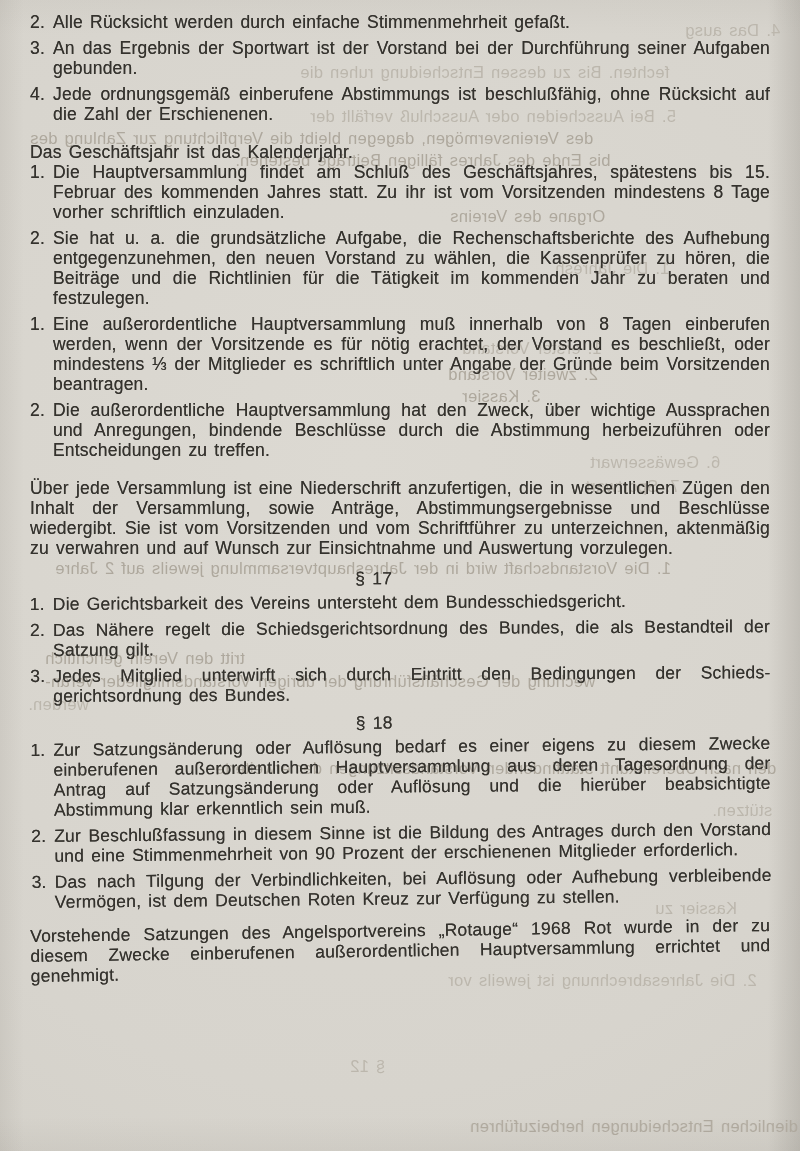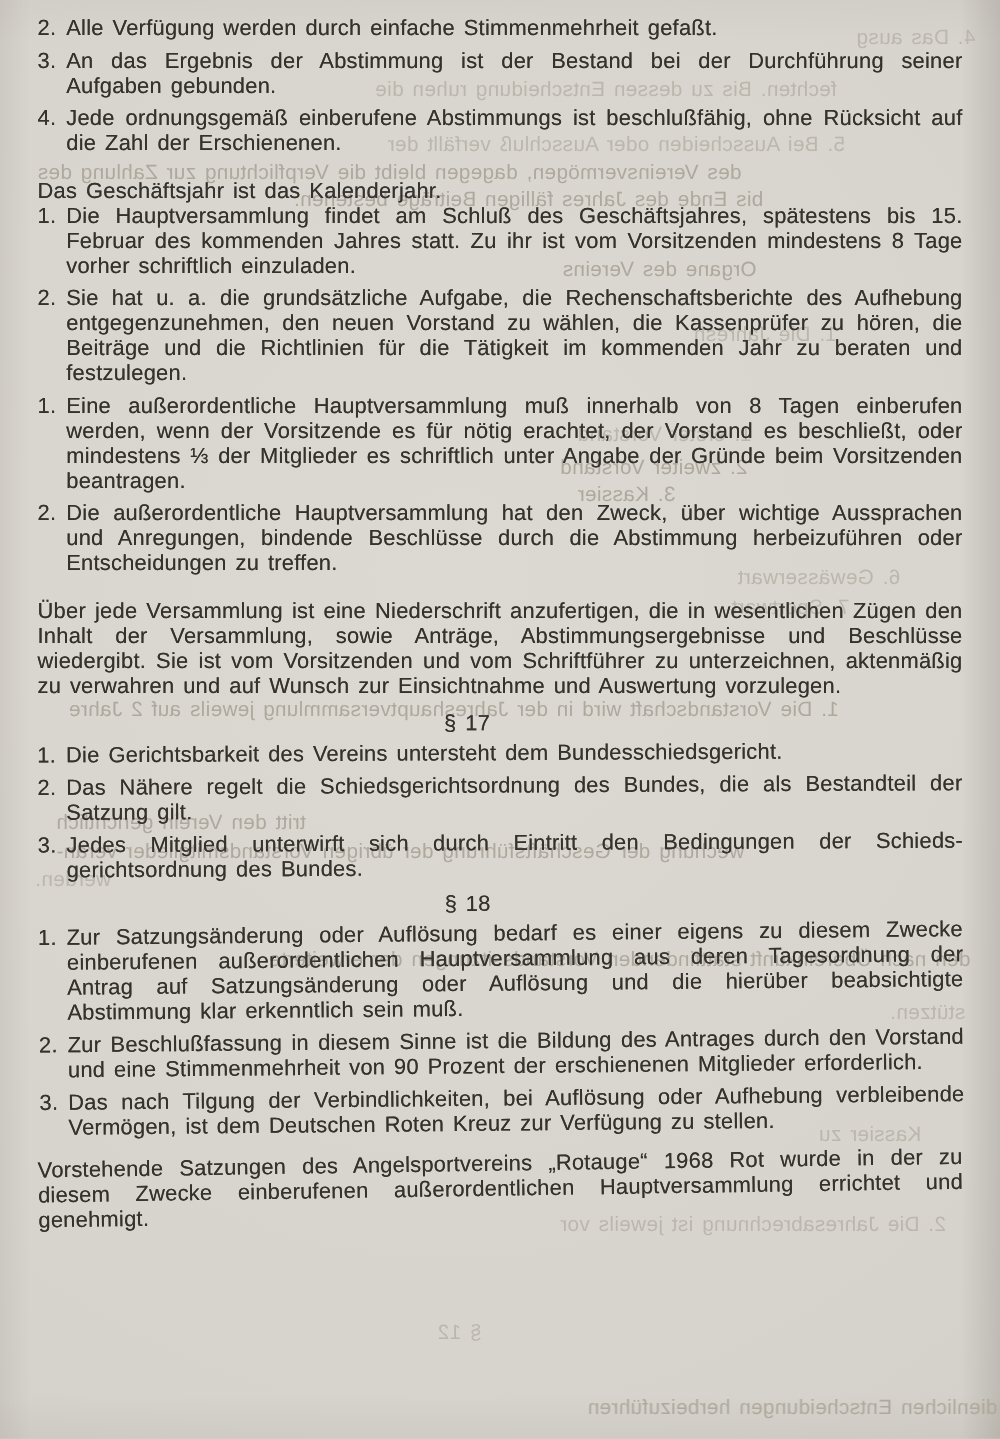--- a/index.html
+++ b/index.html
@@ -86,25 +86,25 @@
     <div class="bt bt19">2. Die Jahresabrechnung ist jeweils vor</div>
     <div class="bt bt20">§ 12</div>
     <div class="bt bt21 d">Vereins dienlichen Entscheidungen herbeizuführen</div>
   </div>
 
   <div class="content">
 
     <div class="intro">
       <div class="item">
         <span class="num">2.</span>
-        <span class="txt">Alle Verfügung werden durch einfache Stimmenmehrheit gefaßt.</span>
+        <span class="txt">Alle Rücksicht werden durch einfache Stimmenmehrheit gefaßt.</span>
       </div>
       <div class="item">
         <span class="num">3.</span>
-        <span class="txt">An das Ergebnis der Abstimmung ist der Bestand bei der Durchführung seiner Aufgaben gebunden.</span>
+        <span class="txt">An das Ergebnis der Sportwart ist der Vorstand bei der Durchführung seiner Aufgaben gebunden.</span>
       </div>
       <div class="item">
         <span class="num">4.</span>
         <span class="txt">Jede ordnungsgemäß einberufene Abstimmungs ist beschlußfähig, ohne Rücksicht auf die Zahl der Erschienenen.</span>
       </div>
     </div>
 
     <div class="sec">
       <p class="body-p">Das Geschäftsjahr ist das Kalenderjahr.</p>
     </div>

